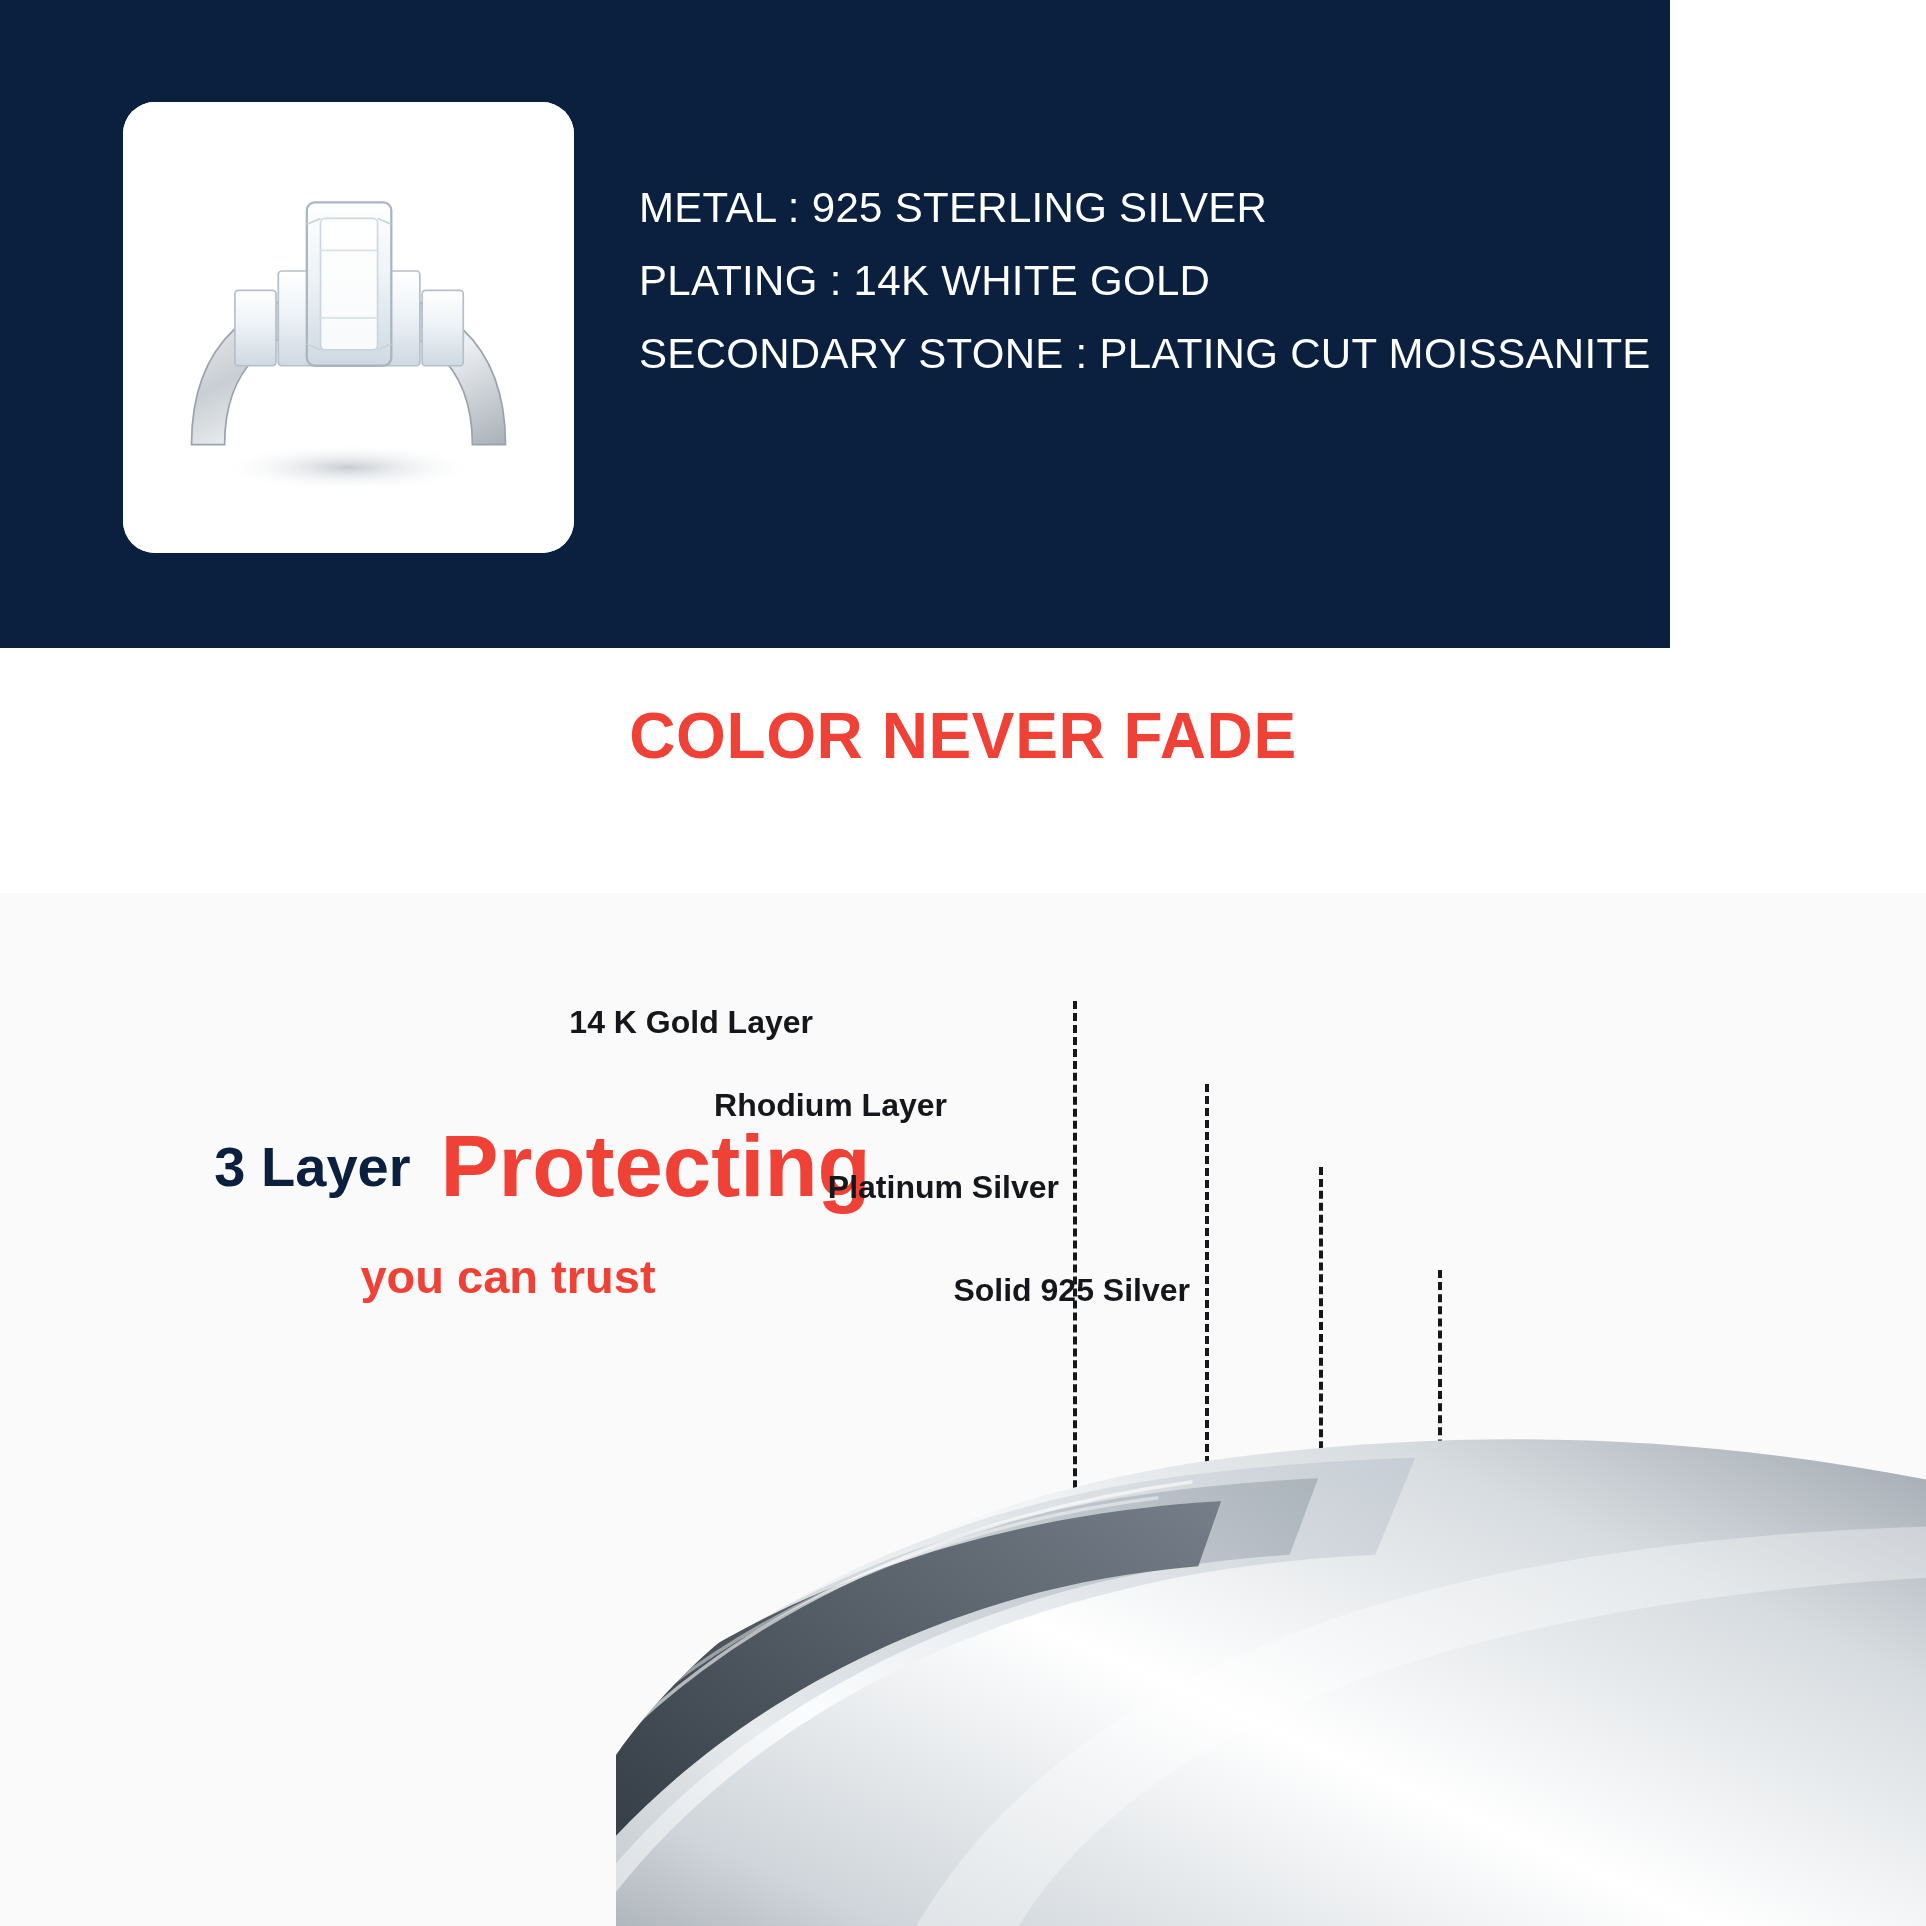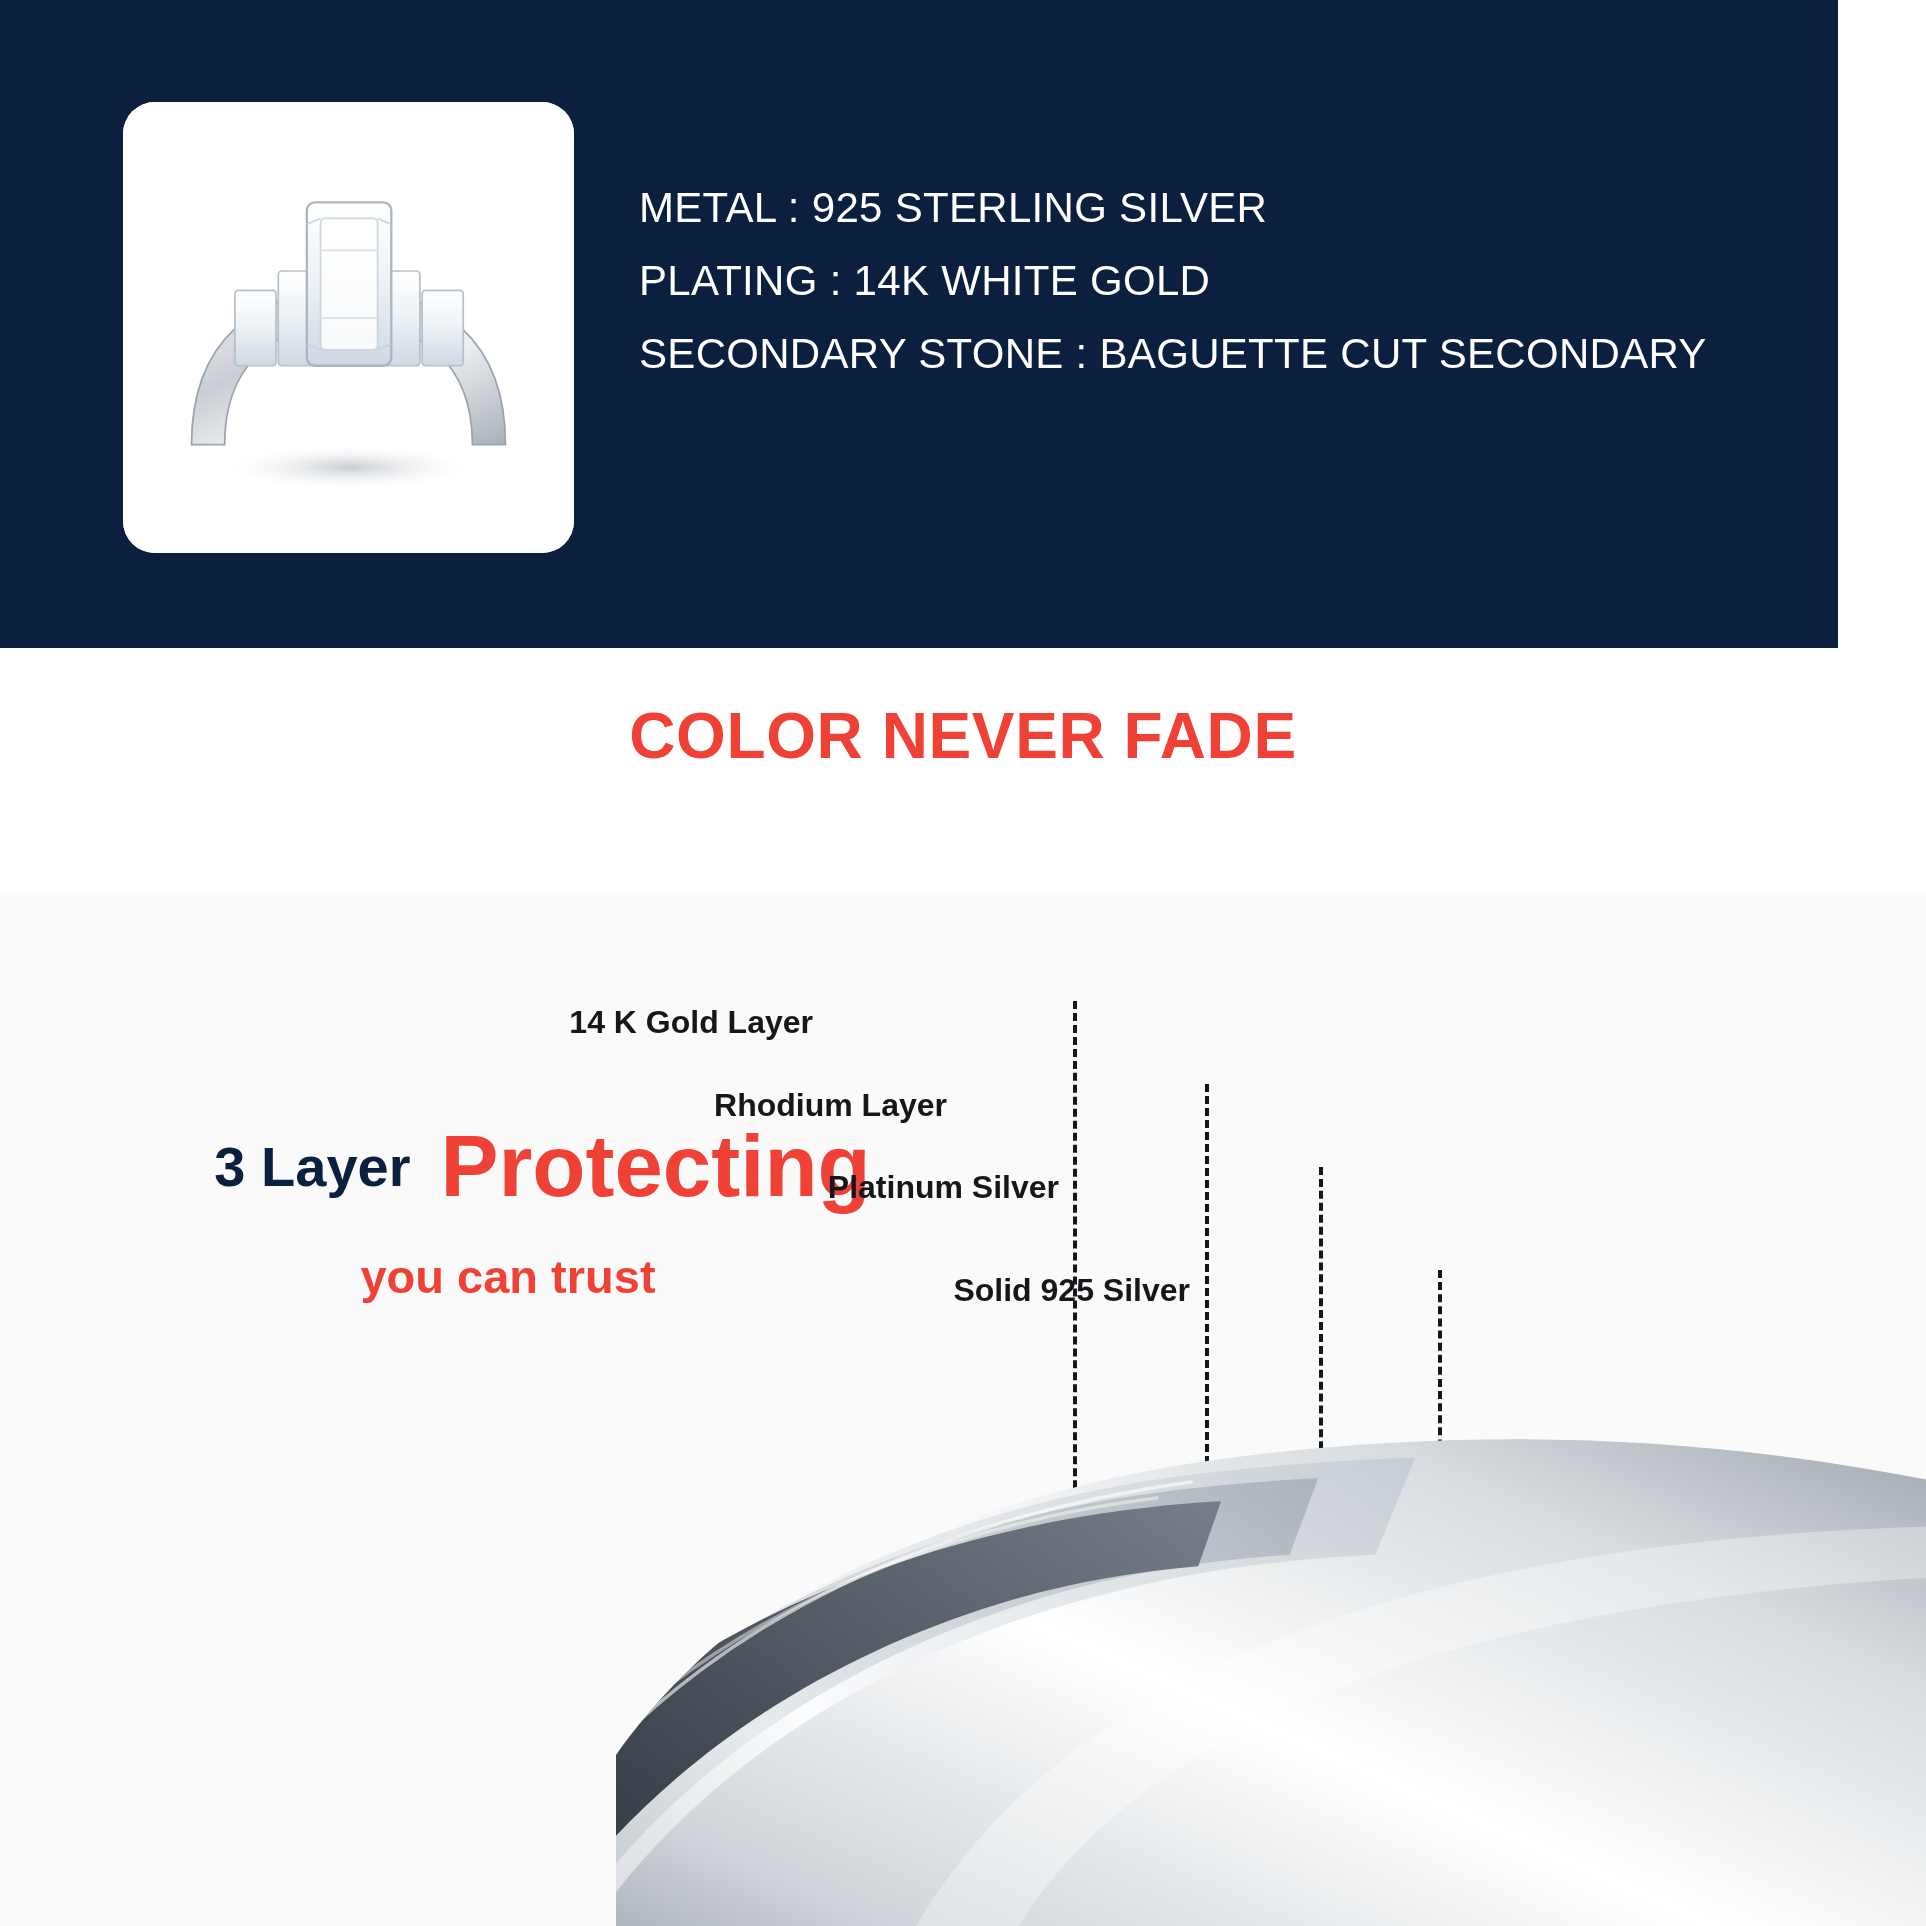--- a/index.html
+++ b/index.html
@@ -13,21 +13,21 @@
     font-family: "Liberation Sans", sans-serif;
     overflow: hidden;
     position: relative;
   }
 
   
   .spec-panel {
     position: absolute;
     left: 0;
     top: 0;
-    width: 1838px;
+    width: 1670px;
     height: 648px;
     background: #0b1f3f;
     box-sizing: border-box;
   }
   .ring-thumb {
     position: absolute;
     left: 123px;
     top: 102px;
     width: 451px;
     height: 451px;
@@ -193,21 +193,21 @@
         <line x1="470" y1="424" x2="446" y2="434" stroke="#c8d2db" stroke-width="3"></line>
         <line x1="346" y1="260" x2="446" y2="260" stroke="#d9e1e8" stroke-width="3"></line>
         <line x1="346" y1="378" x2="446" y2="378" stroke="#d9e1e8" stroke-width="3"></line>
       </g>
     </svg>
   </div>
 
   <div class="spec-list">
     <div class="spec-line">METAL : 925 STERLING SILVER</div>
     <div class="spec-line">PLATING : 14K  WHITE  GOLD</div>
-    <div class="spec-line">SECONDARY STONE : BAGUETTE CUT SECONDARY</div>
+    <div class="spec-line">SECONDARY STONE : PLATING CUT MOISSANITE</div>
   </div>
 </div>
 
 <div class="fade-band">
   <div class="fade-title">COLOR NEVER FADE</div>
 </div>
 
 <div class="layer-section">
 
   <div class="headline">

